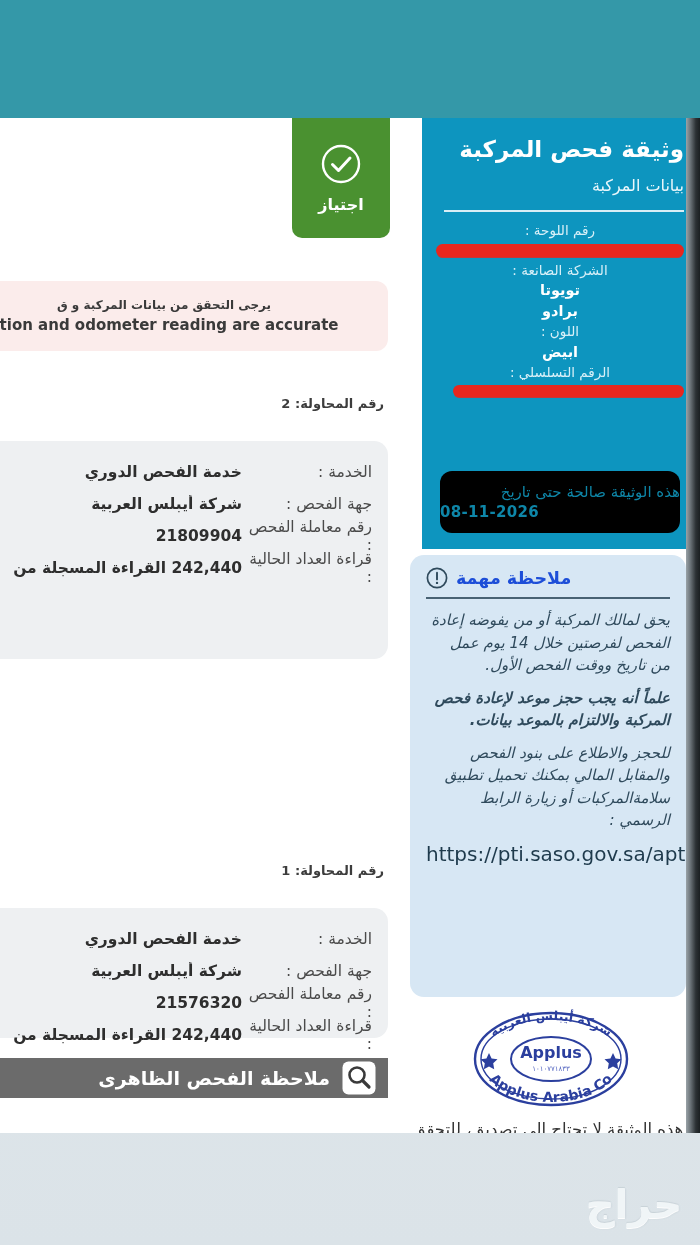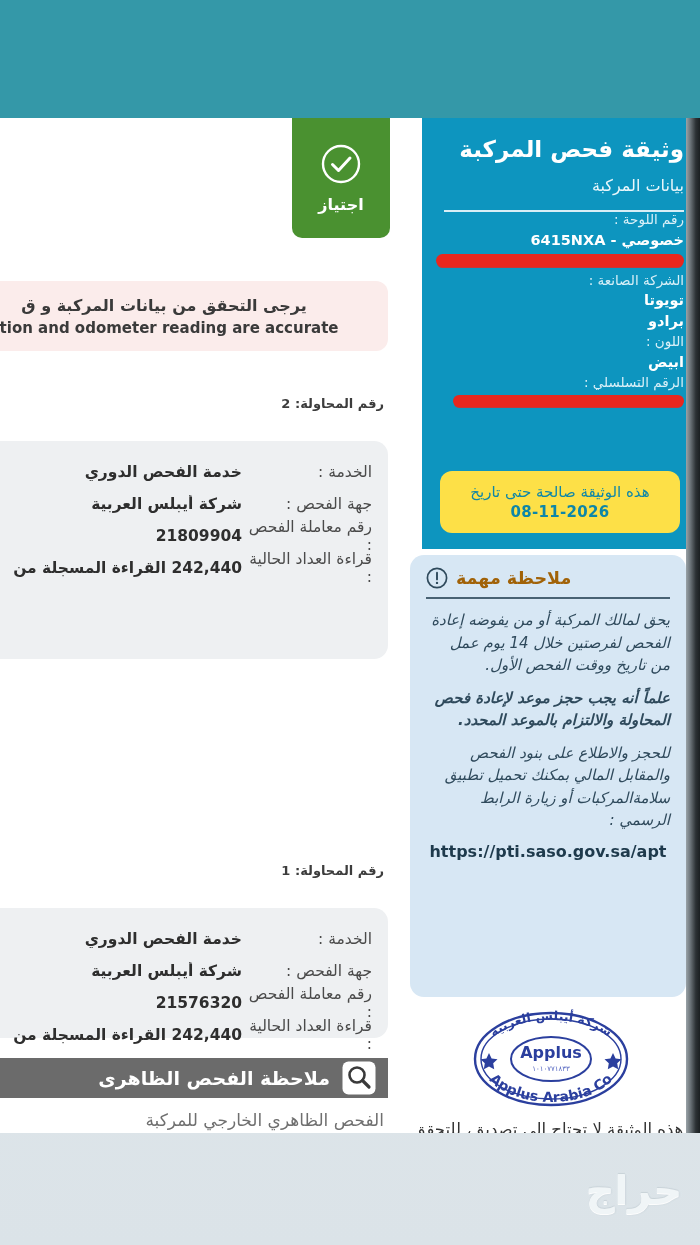--- a/index.html
+++ b/index.html
@@ -10,21 +10,21 @@
     background:#eef2f4;
   }
   .screen{position:absolute;inset:0;width:700px;height:1245px;overflow:hidden;}
 
   
   .backdrop{
     position:absolute;left:0;top:0;width:700px;height:1245px;
     background:linear-gradient(180deg,#e9eef1 0%,#e4eaee 35%,#dfe6ea 70%,#dbe3e8 100%);
   }
   .watermark{
-    position:absolute;right:18px;bottom:32px;
+    position:absolute;right:18px;bottom:18px;
     font-size:40px;font-weight:700;letter-spacing:1px;
     color:#f2f6f8;
     text-shadow:0 1px 0 #ffffff, 0 -1px 1px #c8d2d8, 1px 1px 2px #ccd6dc;
     opacity:.95;direction:rtl;
   }
 
   
   .topband{
     position:absolute;left:0;top:0;width:700px;height:118px;
     background:#3498a8;
@@ -49,21 +49,21 @@
     display:flex;flex-direction:column;align-items:center;justify-content:center;gap:9px;
   }
   .passbadge .circ{width:44px;height:44px;}
   .passbadge .lbl{color:#ffffff;font-size:16px;font-weight:700;direction:rtl;}
 
   .warnbox{
     position:absolute;left:-60px;top:163px;width:448px;height:70px;
     background:#fbeceb;border-radius:12px;
     display:flex;flex-direction:column;justify-content:center;align-items:center;gap:4px;
   }
-  .warnbox .ar{font-size:16px;font-weight:700;color:#3a3a3a;direction:rtl;white-space:nowrap;}
+  .warnbox .ar{font-size:12px;font-weight:700;color:#3a3a3a;direction:rtl;white-space:nowrap;}
   .warnbox .en{font-size:15px;font-weight:700;color:#3a3a3a;direction:ltr;white-space:nowrap;}
 
   .attempt-title{
     position:absolute;right:8px;width:380px;text-align:right;
     font-size:13px;font-weight:700;color:#3d3d3d;direction:rtl;
   }
   .attempt-title.t2{top:278px;}
   .attempt-title.t1{top:745px;}
 
   .attempt-card{
@@ -107,50 +107,50 @@
     position:absolute;right:14px;top:18px;width:248px;text-align:right;
     color:#ffffff;font-size:23px;font-weight:700;direction:rtl;
   }
   .tc-sub{
     position:absolute;right:14px;top:58px;width:248px;text-align:right;
     color:#eaf7fb;font-size:16px;direction:rtl;
   }
   .tc-rule{
     position:absolute;right:14px;top:92px;width:240px;height:2px;background:#d8eef6;
   }
-  .fields{position:absolute;right:14px;top:92px;width:248px;direction:rtl;text-align:right;}
+  .fields{position:absolute;right:14px;top:103px;width:248px;direction:rtl;text-align:center;}
   .fl{color:#d9f0f8;font-size:13.5px;line-height:1.45;}
   .fv{color:#ffffff;font-size:14.5px;font-weight:700;line-height:1.45;}
   .redact{
     display:block;height:13px;border-radius:7px;background:#e8271e;
     margin:3px 0 4px 0;width:100%;
     box-shadow:0 2px 0 -1px rgba(232,39,30,.85);
   }
   .redact.r2{width:93%;height:12px;}
 
   .validpill{
     position:absolute;left:18px;right:18px;bottom:16px;height:62px;
-    background:#fde047;border-radius:12px;
-    display:flex;flex-direction:column;align-items:center;justify-content:center;gap:2px;
+    background:#000000;border-radius:12px;
+    display:flex;flex-direction:column;justify-content:center;gap:2px;
   }
   .validpill .l1{color:#0e86a8;font-size:15px;direction:rtl;}
   .validpill .l2{color:#0e86a8;font-size:15px;font-weight:700;direction:ltr;letter-spacing:.3px;}
 
   .notecard{
     position:absolute;left:0;top:437px;width:276px;height:442px;
     background:#d7e7f4;border-radius:14px;box-sizing:border-box;padding:12px 16px 14px 16px;
     direction:rtl;text-align:right;
   }
   .note-head{display:flex;align-items:center;justify-content:flex-end;gap:8px;}
-  .note-head .t{font-size:17.5px;font-weight:700;color:#a16207;}
+  .note-head .t{font-size:17.5px;font-weight:700;color:#1d4ed8;}
   .note-head .i{width:22px;height:22px;flex:0 0 22px;}
   .note-rule{height:2px;background:#2f4a5c;margin:8px 0 10px 0;opacity:.85;}
   .note-p{font-size:15px;line-height:1.5;color:#2f4a5c;margin:0 0 10px 0;font-style:italic;}
   .note-p.bold{font-weight:700;}
-  .note-link{font-size:16px;font-weight:700;color:#1e3a4c;direction:ltr;text-align:center;margin-top:8px;}
+  .note-link{font-size:20px;font-weight:400;color:#1e3a4c;direction:ltr;text-align:center;margin-top:8px;}
 
   .stamp{position:absolute;left:46px;top:888px;width:190px;height:106px;}
 
   .closing{
     position:absolute;left:0;top:1000px;width:276px;text-align:center;
     font-size:16.5px;line-height:1.45;color:#333333;direction:rtl;
   }
 </style>
 </head>
 <body>
@@ -224,34 +224,32 @@
       <div class="vi-head">
         <span class="mag">
           <svg viewBox="0 0 34 34" width="34" height="34" aria-hidden="true">
             <rect x="0.5" y="0.5" width="33" height="33" rx="6" fill="#ffffff"></rect>
             <circle cx="15" cy="14" r="7.5" fill="none" stroke="#3a3a3a" stroke-width="2.6"></circle>
             <line x1="20.5" y1="19.5" x2="27" y2="26" stroke="#3a3a3a" stroke-width="3.2" stroke-linecap="round"></line>
           </svg>
         </span>
         <span class="txt">ملاحظة الفحص الظاهرى</span>
       </div>
-      <div class="vi-sub">الفحص الظاهري الخارجي للمركبة</div>
 
     </div>
 
     <div class="rightcol">
 
       <div class="tealcard">
         <div class="tc-title">وثيقة فحص المركبة</div>
         <div class="tc-sub">بيانات المركبة</div>
         <div class="tc-rule"></div>
 
         <div class="fields">
           <div class="fl">رقم اللوحة :</div>
-          <div class="fv">خصوصي - 6415NXA</div>
 
           <span class="redact"></span>
 
           <div class="fl">الشركة الصانعة :</div>
           <div class="fv">تويوتا</div>
 
           <div class="fv">برادو</div>
 
           <div class="fl">اللون :</div>
           <div class="fv">ابيض</div>
@@ -272,21 +270,21 @@
           <span class="i">
             <svg viewBox="0 0 22 22" width="22" height="22" aria-hidden="true">
               <circle cx="11" cy="11" r="9.6" fill="none" stroke="#2f4a5c" stroke-width="1.7"></circle>
               <line x1="11" y1="5.6" x2="11" y2="12.4" stroke="#2f4a5c" stroke-width="1.9" stroke-linecap="round"></line>
               <circle cx="11" cy="15.9" r="1.2" fill="#2f4a5c"></circle>
             </svg>
           </span>
         </div>
         <div class="note-rule"></div>
         <p class="note-p">يحق لمالك المركبة أو من يفوضه إعادة الفحص لفرصتين خلال 14 يوم عمل من تاريخ ووقت الفحص الأول.</p>
-        <p class="note-p bold">علماً أنه يجب حجز موعد لإعادة فحص المحاولة والالتزام بالموعد المحدد.</p>
+        <p class="note-p bold">علماً أنه يجب حجز موعد لإعادة فحص المركبة والالتزام بالموعد بيانات.</p>
         <p class="note-p">للحجز والاطلاع على بنود الفحص والمقابل المالي بمكنك تحميل تطبيق سلامةالمركبات أو زيارة الرابط الرسمي :</p>
         <div class="note-link">https://pti.saso.gov.sa/apt</div>
       </div>
 
       <div class="stamp">
         <svg viewBox="0 0 190 106" width="190" height="106" aria-hidden="true">
           <defs>
             <path id="arcTop" d="M 22 58 A 73 44 0 0 1 168 58"></path>
             <path id="arcBot" d="M 26 56 A 69 40 0 0 0 164 56"></path>
           </defs>

